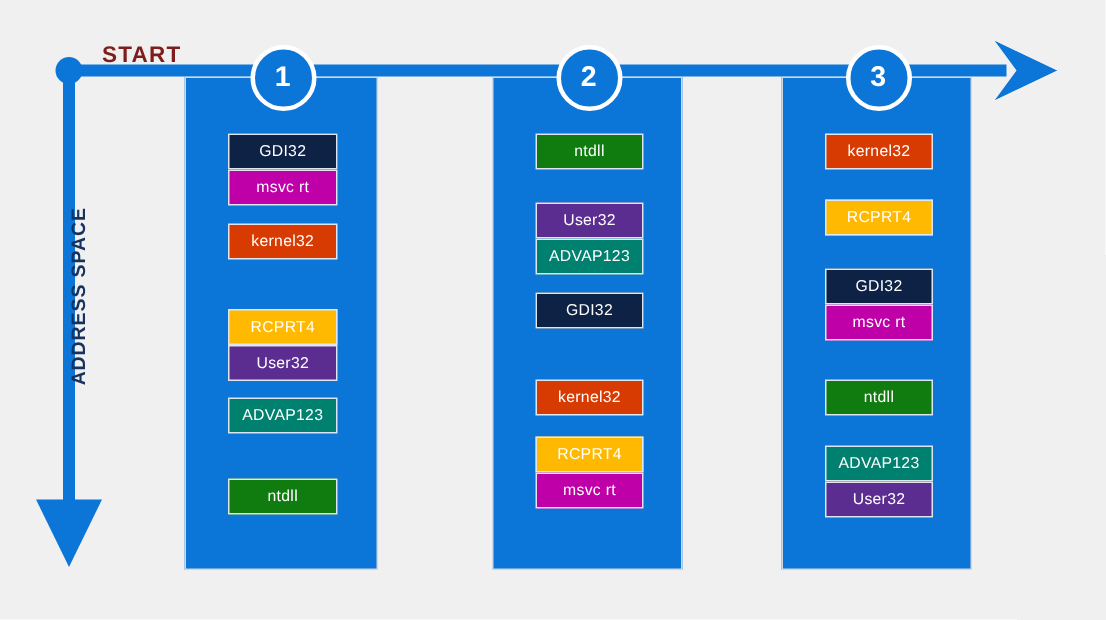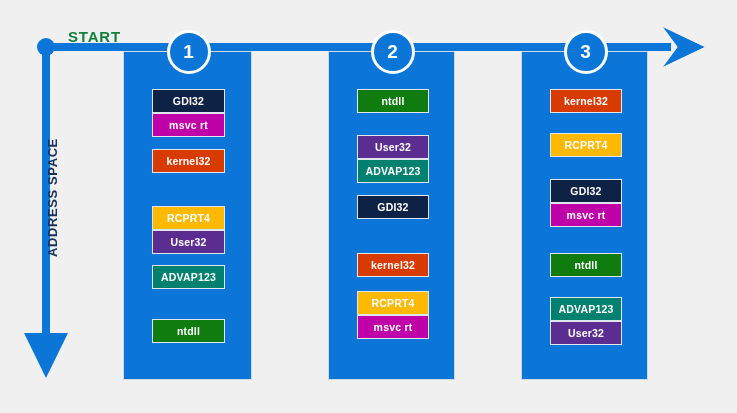--- a/index.html
+++ b/index.html
@@ -77,21 +77,21 @@
     border-left: 42px solid #0c76d8;
     clip-path: polygon(0 0, 100% 50%, 0 100%, 35% 50%);
   }
   #start-label {
     position: absolute;
     left: 68px;
     top: 28px;
     font-size: 15px;
     font-weight: bold;
     letter-spacing: 0.8px;
-    color: #15803d;
+    color: #7f1d1d;
   }
 
   
   .column {
     position: absolute;
     top: 51px;
     height: 329px;
     background: #0c76d8;
     border: 1px solid #cfd9e4;
     box-sizing: border-box;
@@ -113,21 +113,21 @@
     justify-content: center;
   }
 
   
   .mod {
     position: absolute;
     box-sizing: border-box;
     border: 1px solid #dfe6ee;
     color: #ffffff;
     font-size: 10.5px;
-    font-weight: bold;
+    font-weight: normal;
     display: flex;
     align-items: center;
     justify-content: center;
     letter-spacing: 0.2px;
   }
 </style>
 </head>
 <body>
 
 <div id="canvas">

